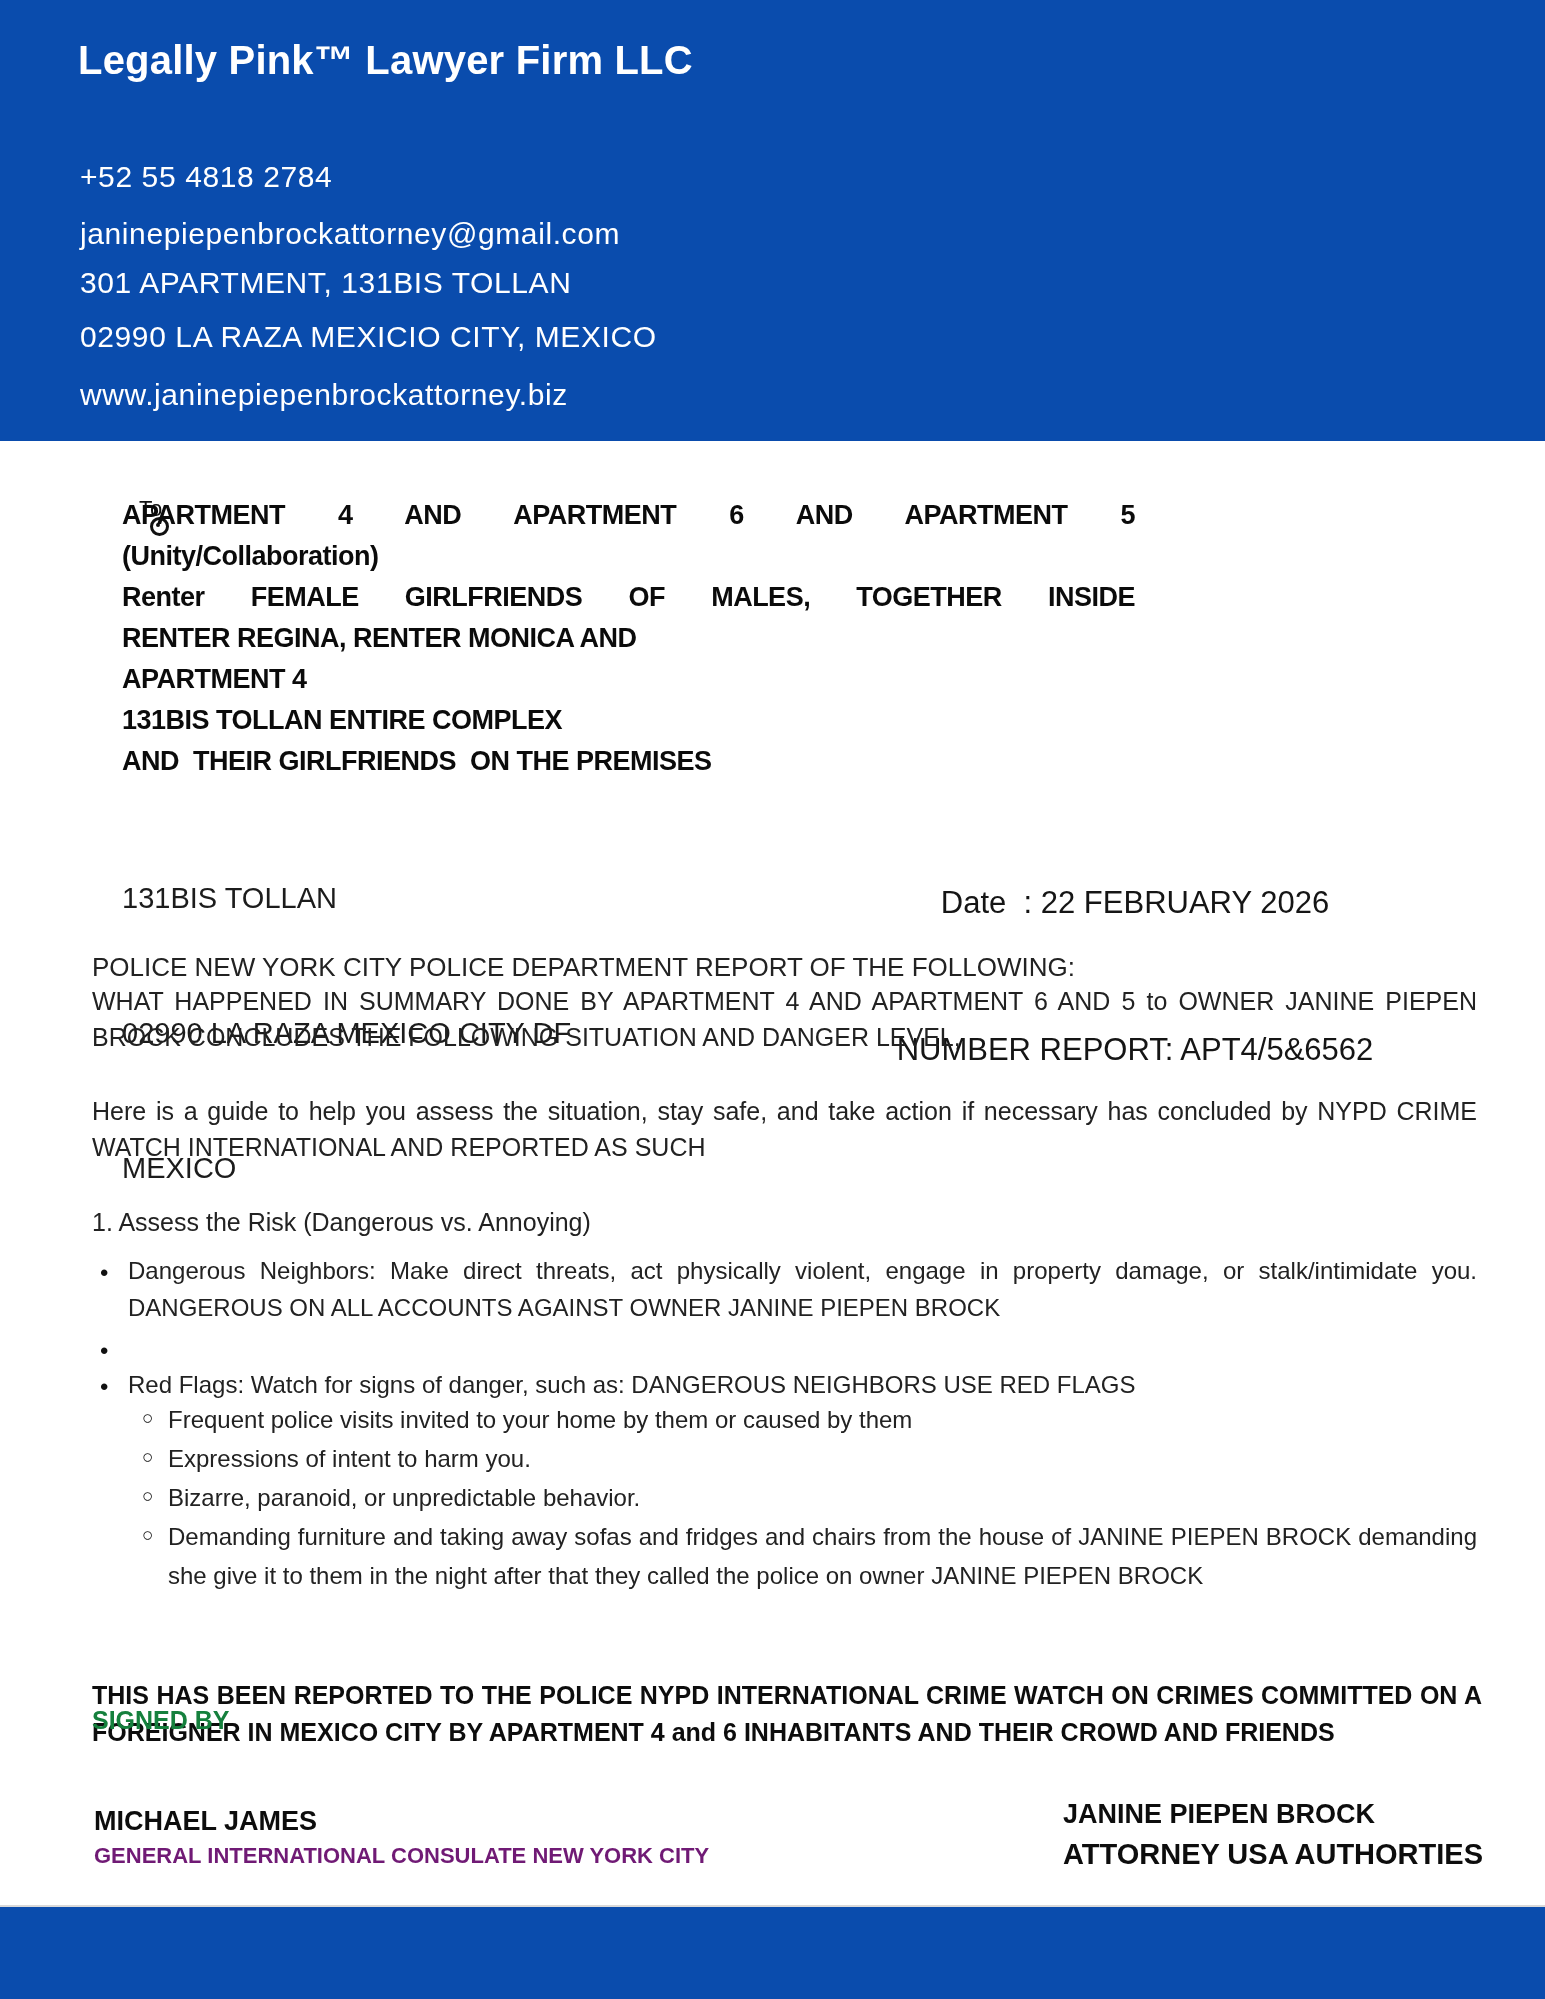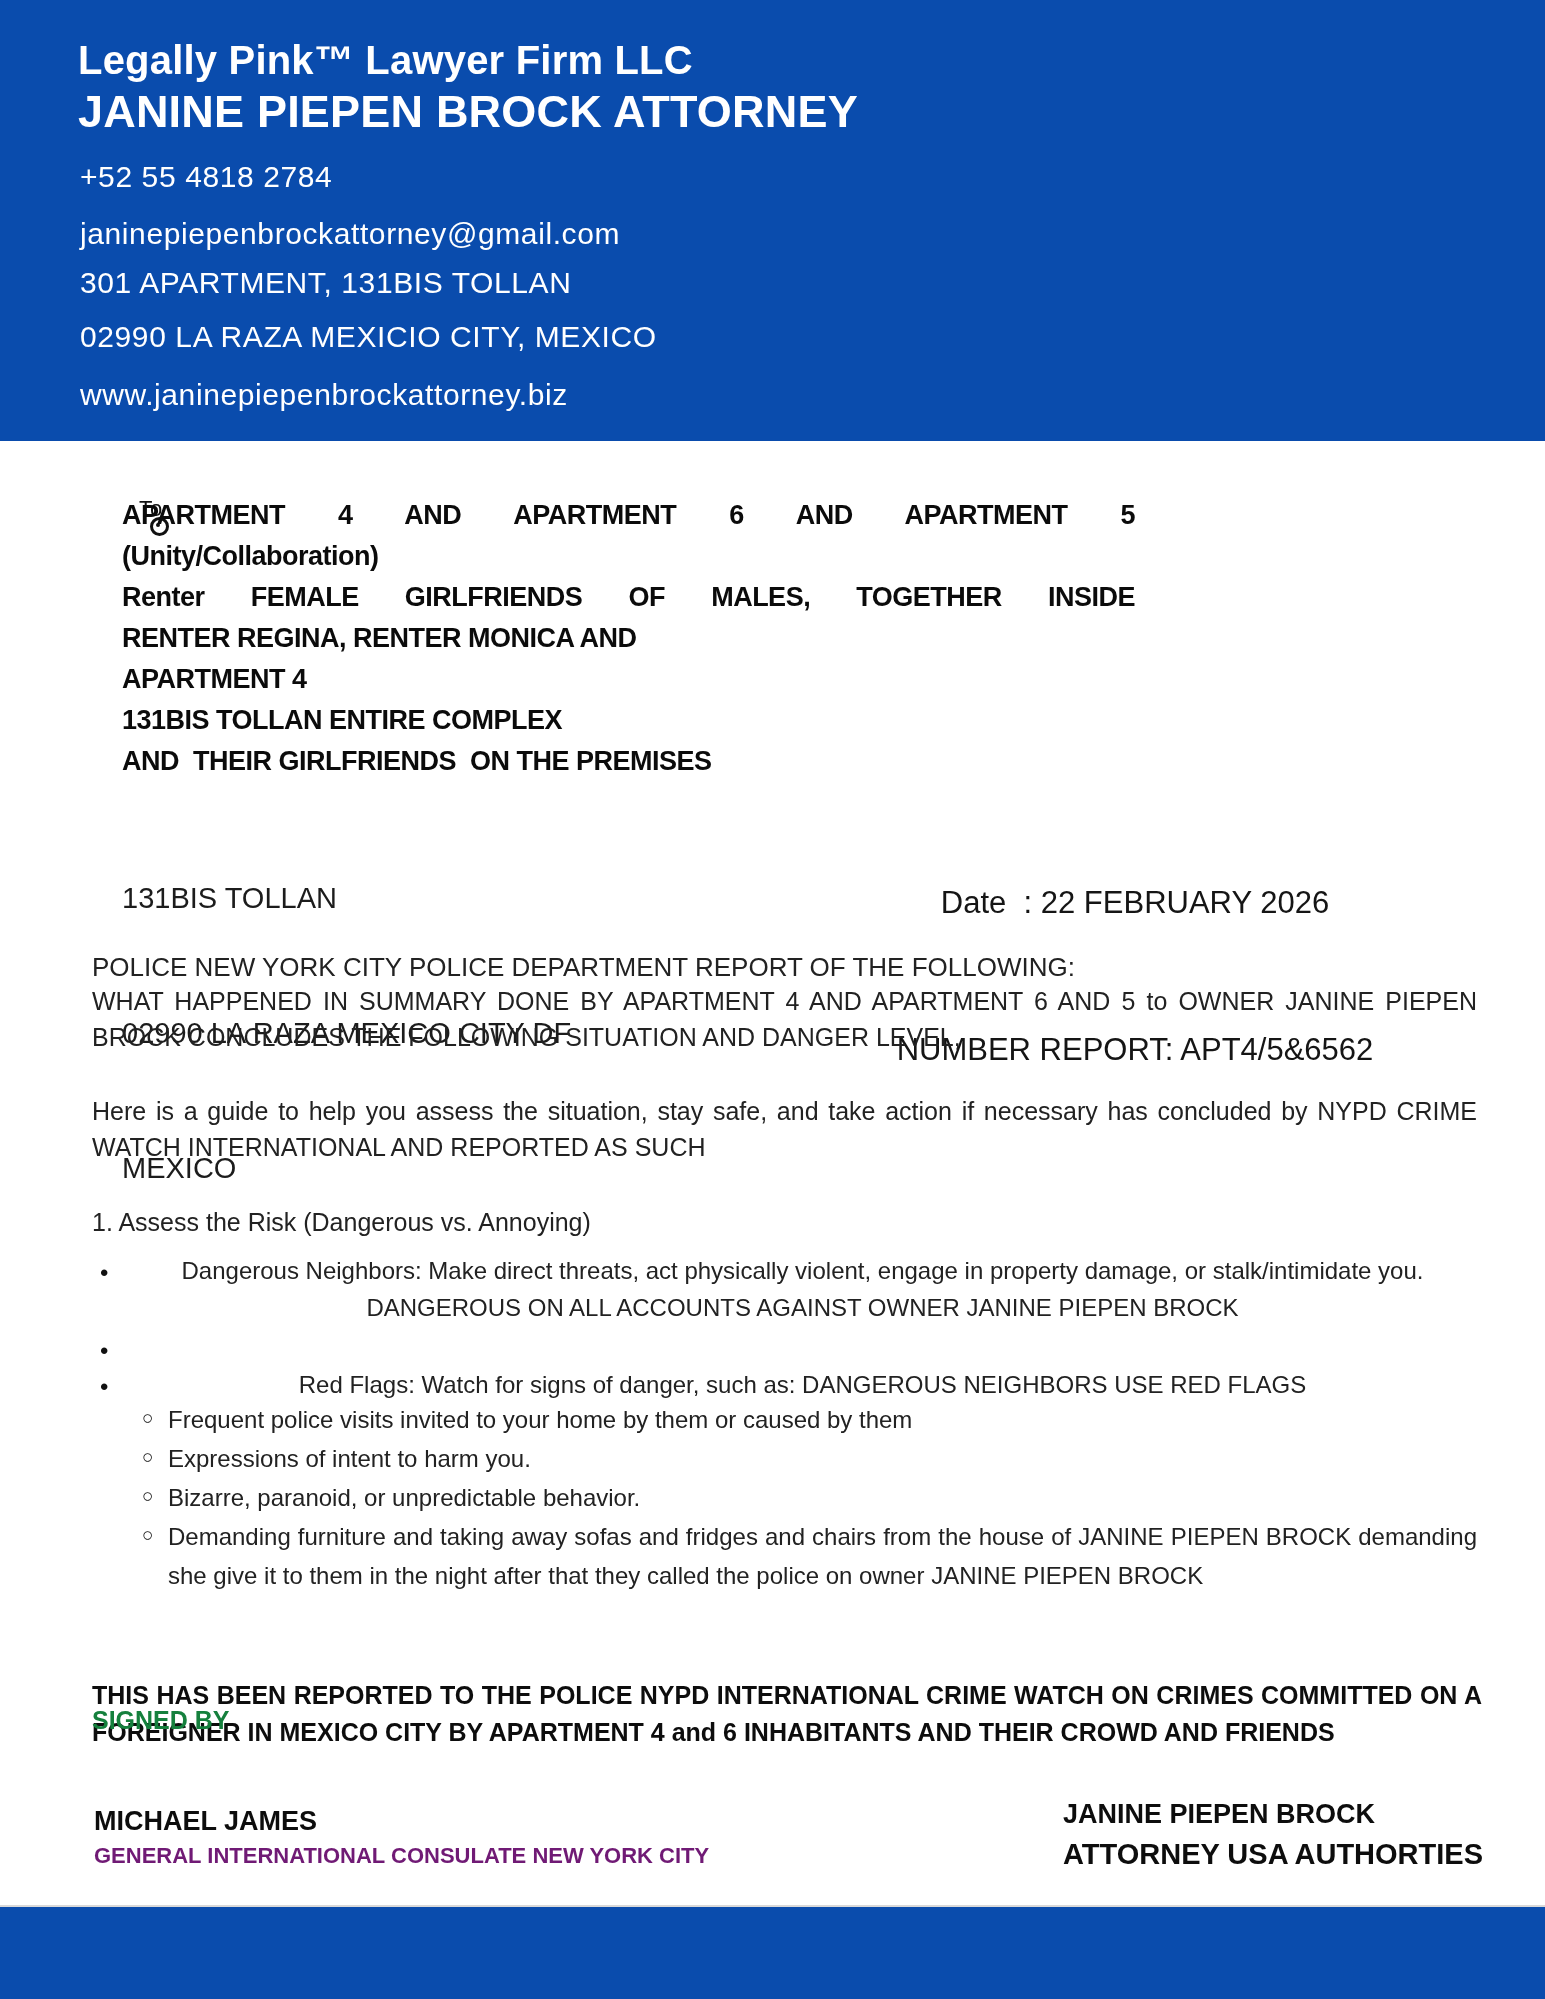--- a/index.html
+++ b/index.html
@@ -44,21 +44,21 @@
 
   
   .para{position:absolute;left:92px;width:1385px;font-size:24px;line-height:35px;color:#222;}
   .jst{text-align:justify;}
   .p-intro{top:924px;font-size:26px;}
   .p-summary{top:958px;line-height:36px;font-size:25px;}
   .p-guide{top:1068px;line-height:36px;font-size:25px;}
   .p-sect{top:1180px;font-size:25px;}
 
   .li{position:absolute;left:92px;width:1385px;font-size:24px;line-height:37px;color:#222;}
-  .li .btxt{display:block;margin-left:36px;text-align:center;}
+  .li .btxt{display:block;margin-left:36px;}
   .li .bullet{position:absolute;left:8px;top:2px;font-size:24px;color:#111;}
   .li-sub{position:absolute;left:92px;width:1385px;font-size:24px;line-height:37px;color:#222;}
   .li-sub .btxt{display:block;margin-left:76px;}
   .li-sub .bullet{position:absolute;left:50px;top:-2px;font-size:19px;color:#111;}
   .b1{top:1252px;} .b2{top:1330px;} .b3{top:1366px;}
   .s1{top:1401px;} .s2{top:1440px;} .s3{top:1479px;} .s4{top:1517px;line-height:39px;}
   .s4 .btxt{width:1309px;}
 
   
   .closing{position:absolute;left:92px;top:1652px;width:1390px;
@@ -77,21 +77,20 @@
     background:#0A4CAD;border-top:2px solid #d9d9d9;box-sizing:border-box;
   }
 </style>
 </head>
 <body>
 
 <div class="page">
 
   <header class="letterhead">
     <div class="firm">Legally Pink™ Lawyer Firm LLC</div>
-    <div class="attorney">JANINE PIEPEN BROCK ATTORNEY</div>
     <div class="contact c-phone">+52 55 4818 2784</div>
     <div class="contact c-email">janinepiepenbrockattorney@gmail.com</div>
     <div class="contact c-addr1">301 APARTMENT, 131BIS TOLLAN</div>
     <div class="contact c-addr2">02990 LA RAZA MEXICIO CITY, MEXICO</div>
     <div class="contact c-web">www.janinepiepenbrockattorney.biz</div>
   </header>
 
   <span class="to-wrap">To</span>
   <span class="cursor-ring"></span>
 

